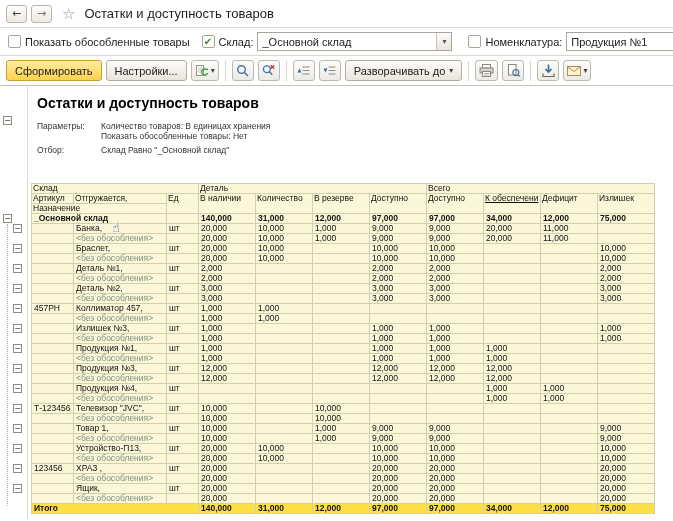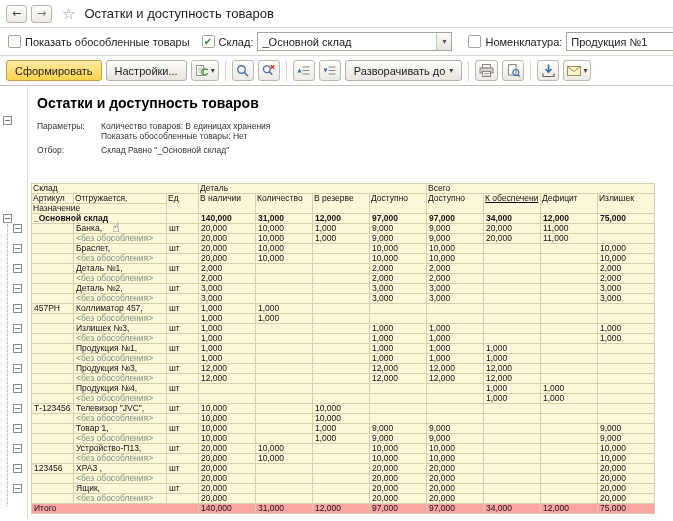--- a/index.html
+++ b/index.html
@@ -44,21 +44,21 @@
   .plabel{width:64px;flex:none;}
   .param-row.filt{margin-top:4px;}
 
   
   .rtable{border-collapse:collapse;table-layout:fixed;margin:28px 0 0 2px;font-size:8.5px;color:#111;}
   .rtable th,.rtable td{border:1px solid #d6cfae;padding:0 2px;overflow:hidden;white-space:nowrap;height:9px;line-height:9px;background:#fcf7d8;font-weight:normal;text-align:left;}
   .rtable thead th{vertical-align:top;padding:0 1px;}
   .th-wrap{white-space:normal;line-height:9px;text-decoration:underline;}
   .c-num{text-align:right;}
   .r-warehouse td{font-weight:bold;}
-  .r-total td{font-weight:normal;background:#fca5a5;}
+  .r-total td{font-weight:bold;background:#fde047;}
   .lvl1{padding-left:4px;}
   .lvl2{padding-left:6px;color:#7d937d;}
   .cursor{position:absolute;left:112px;top:134px;font-size:13px;color:#333;z-index:3;
           text-shadow:-1px 0 #fff,1px 0 #fff,0 -1px #fff,0 1px #fff;}
 </style>
 </head>
 <body>
 
 <div class="app">
 

